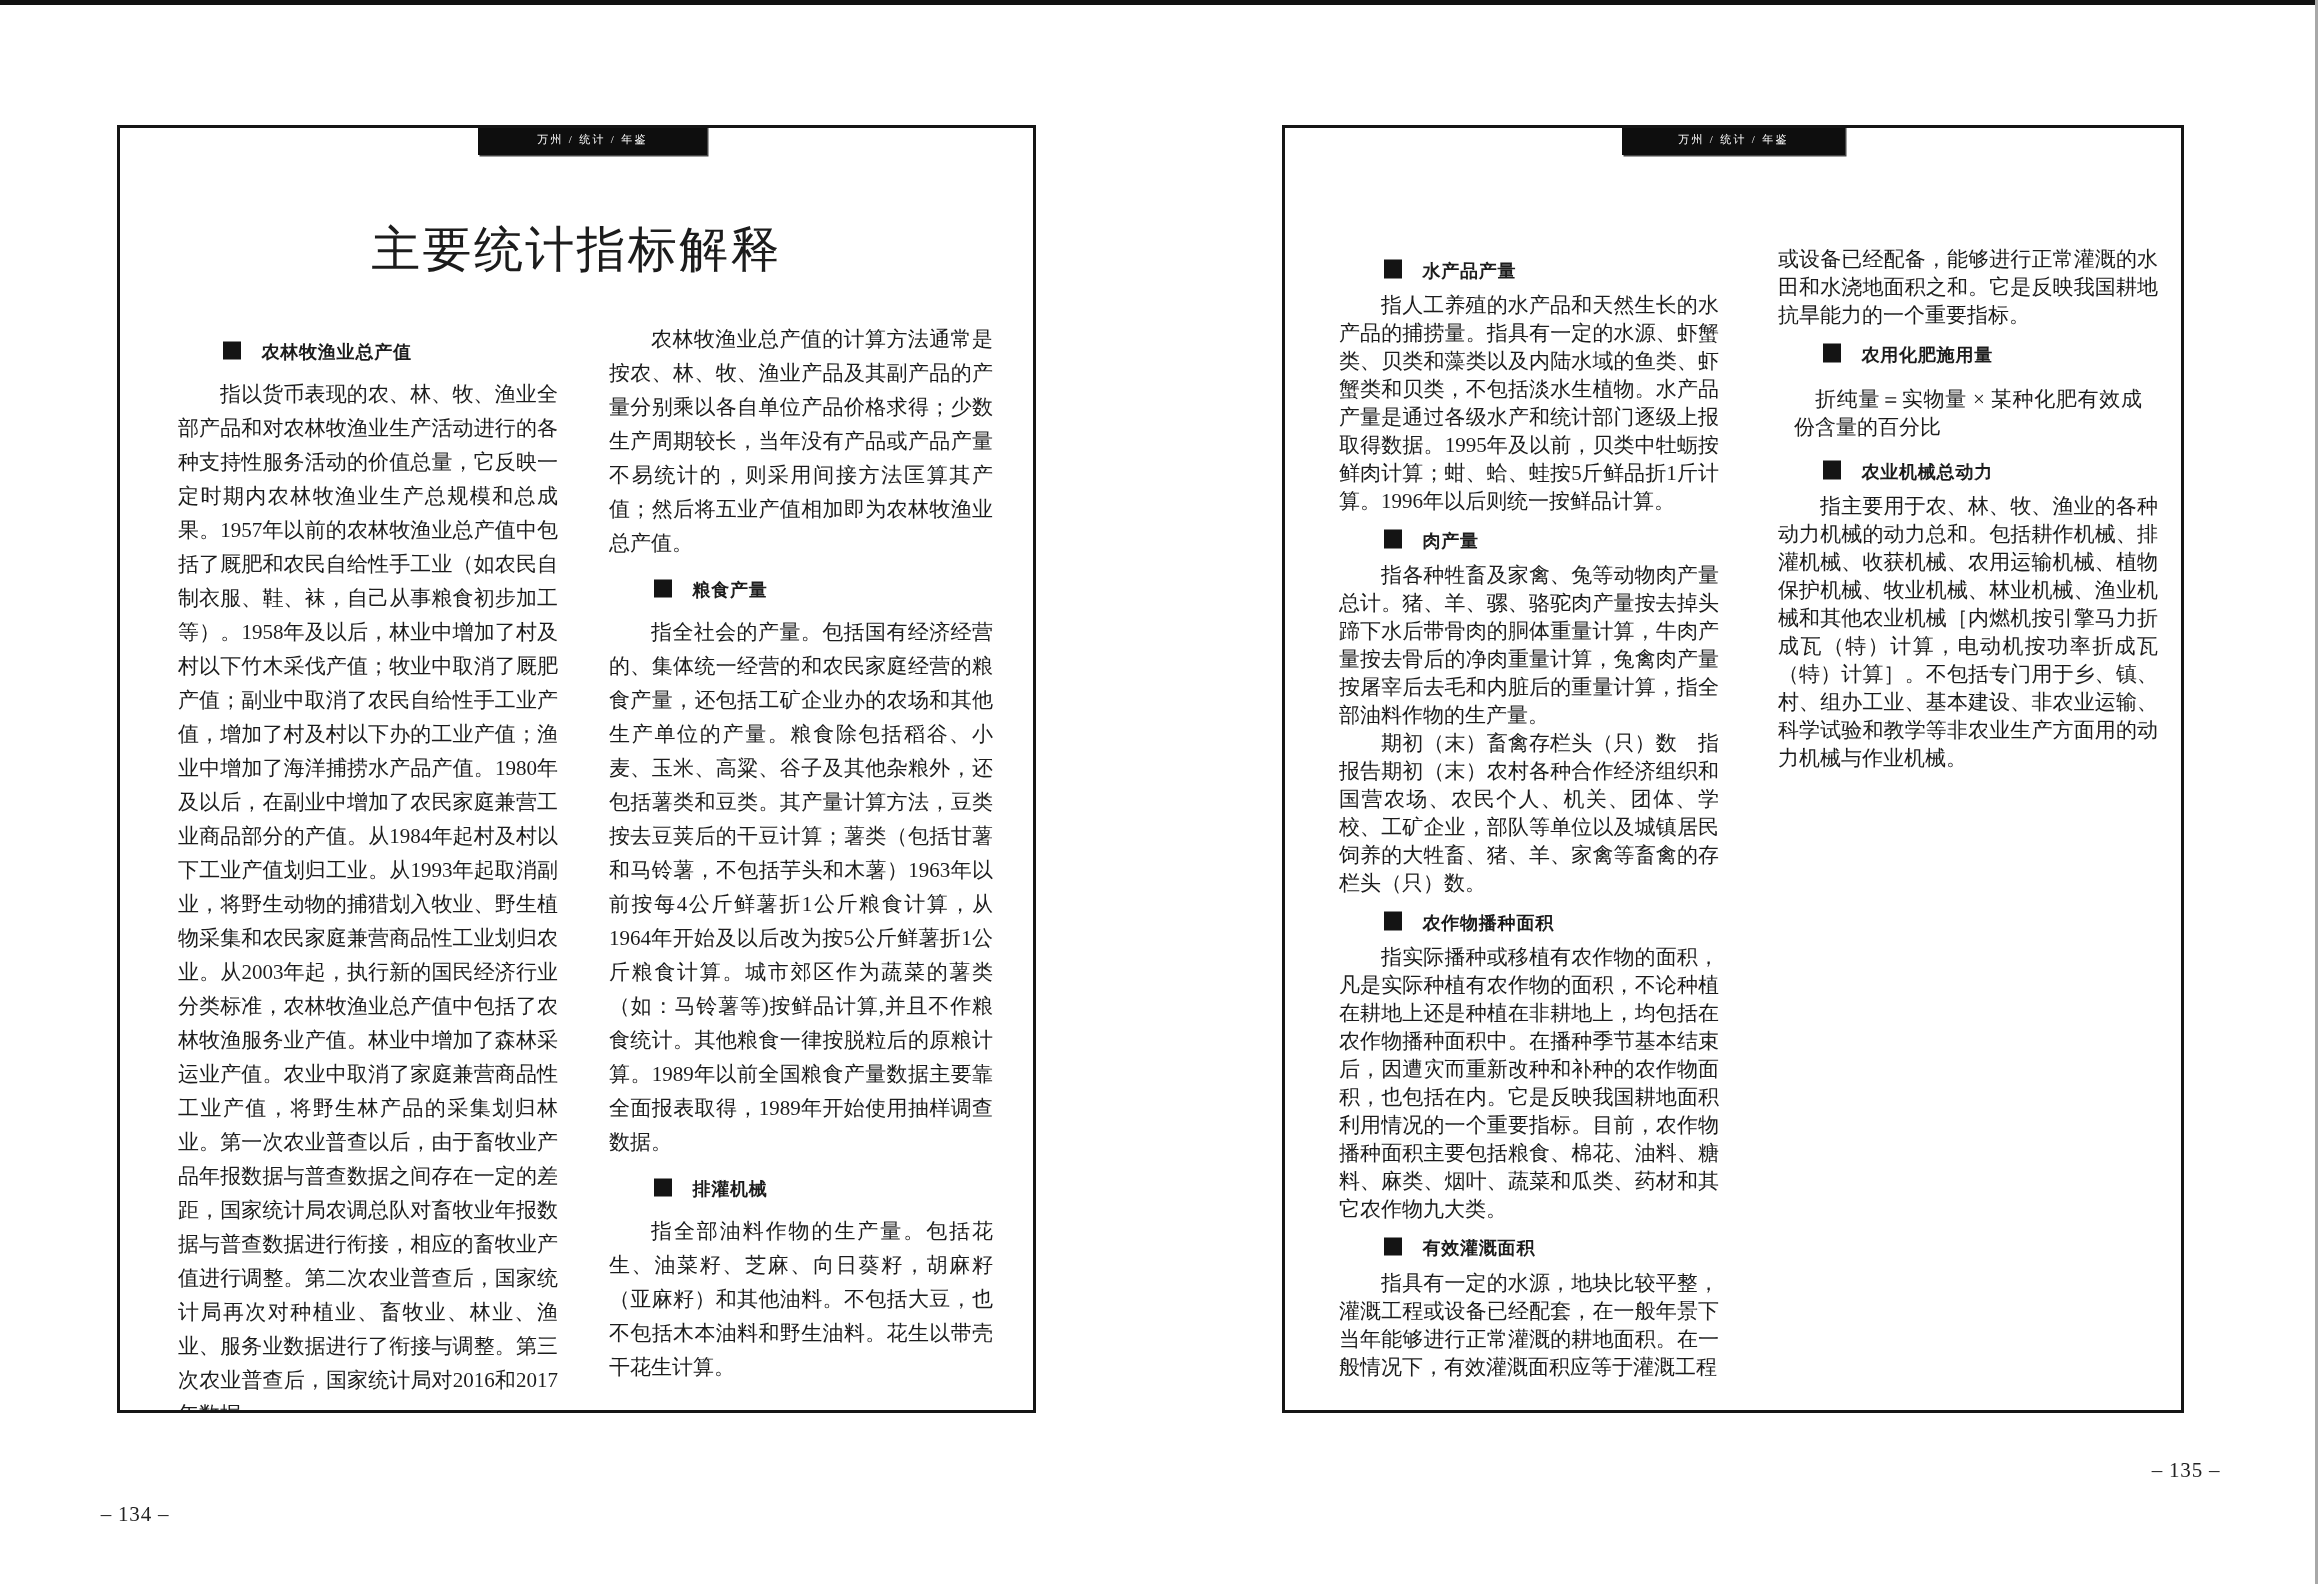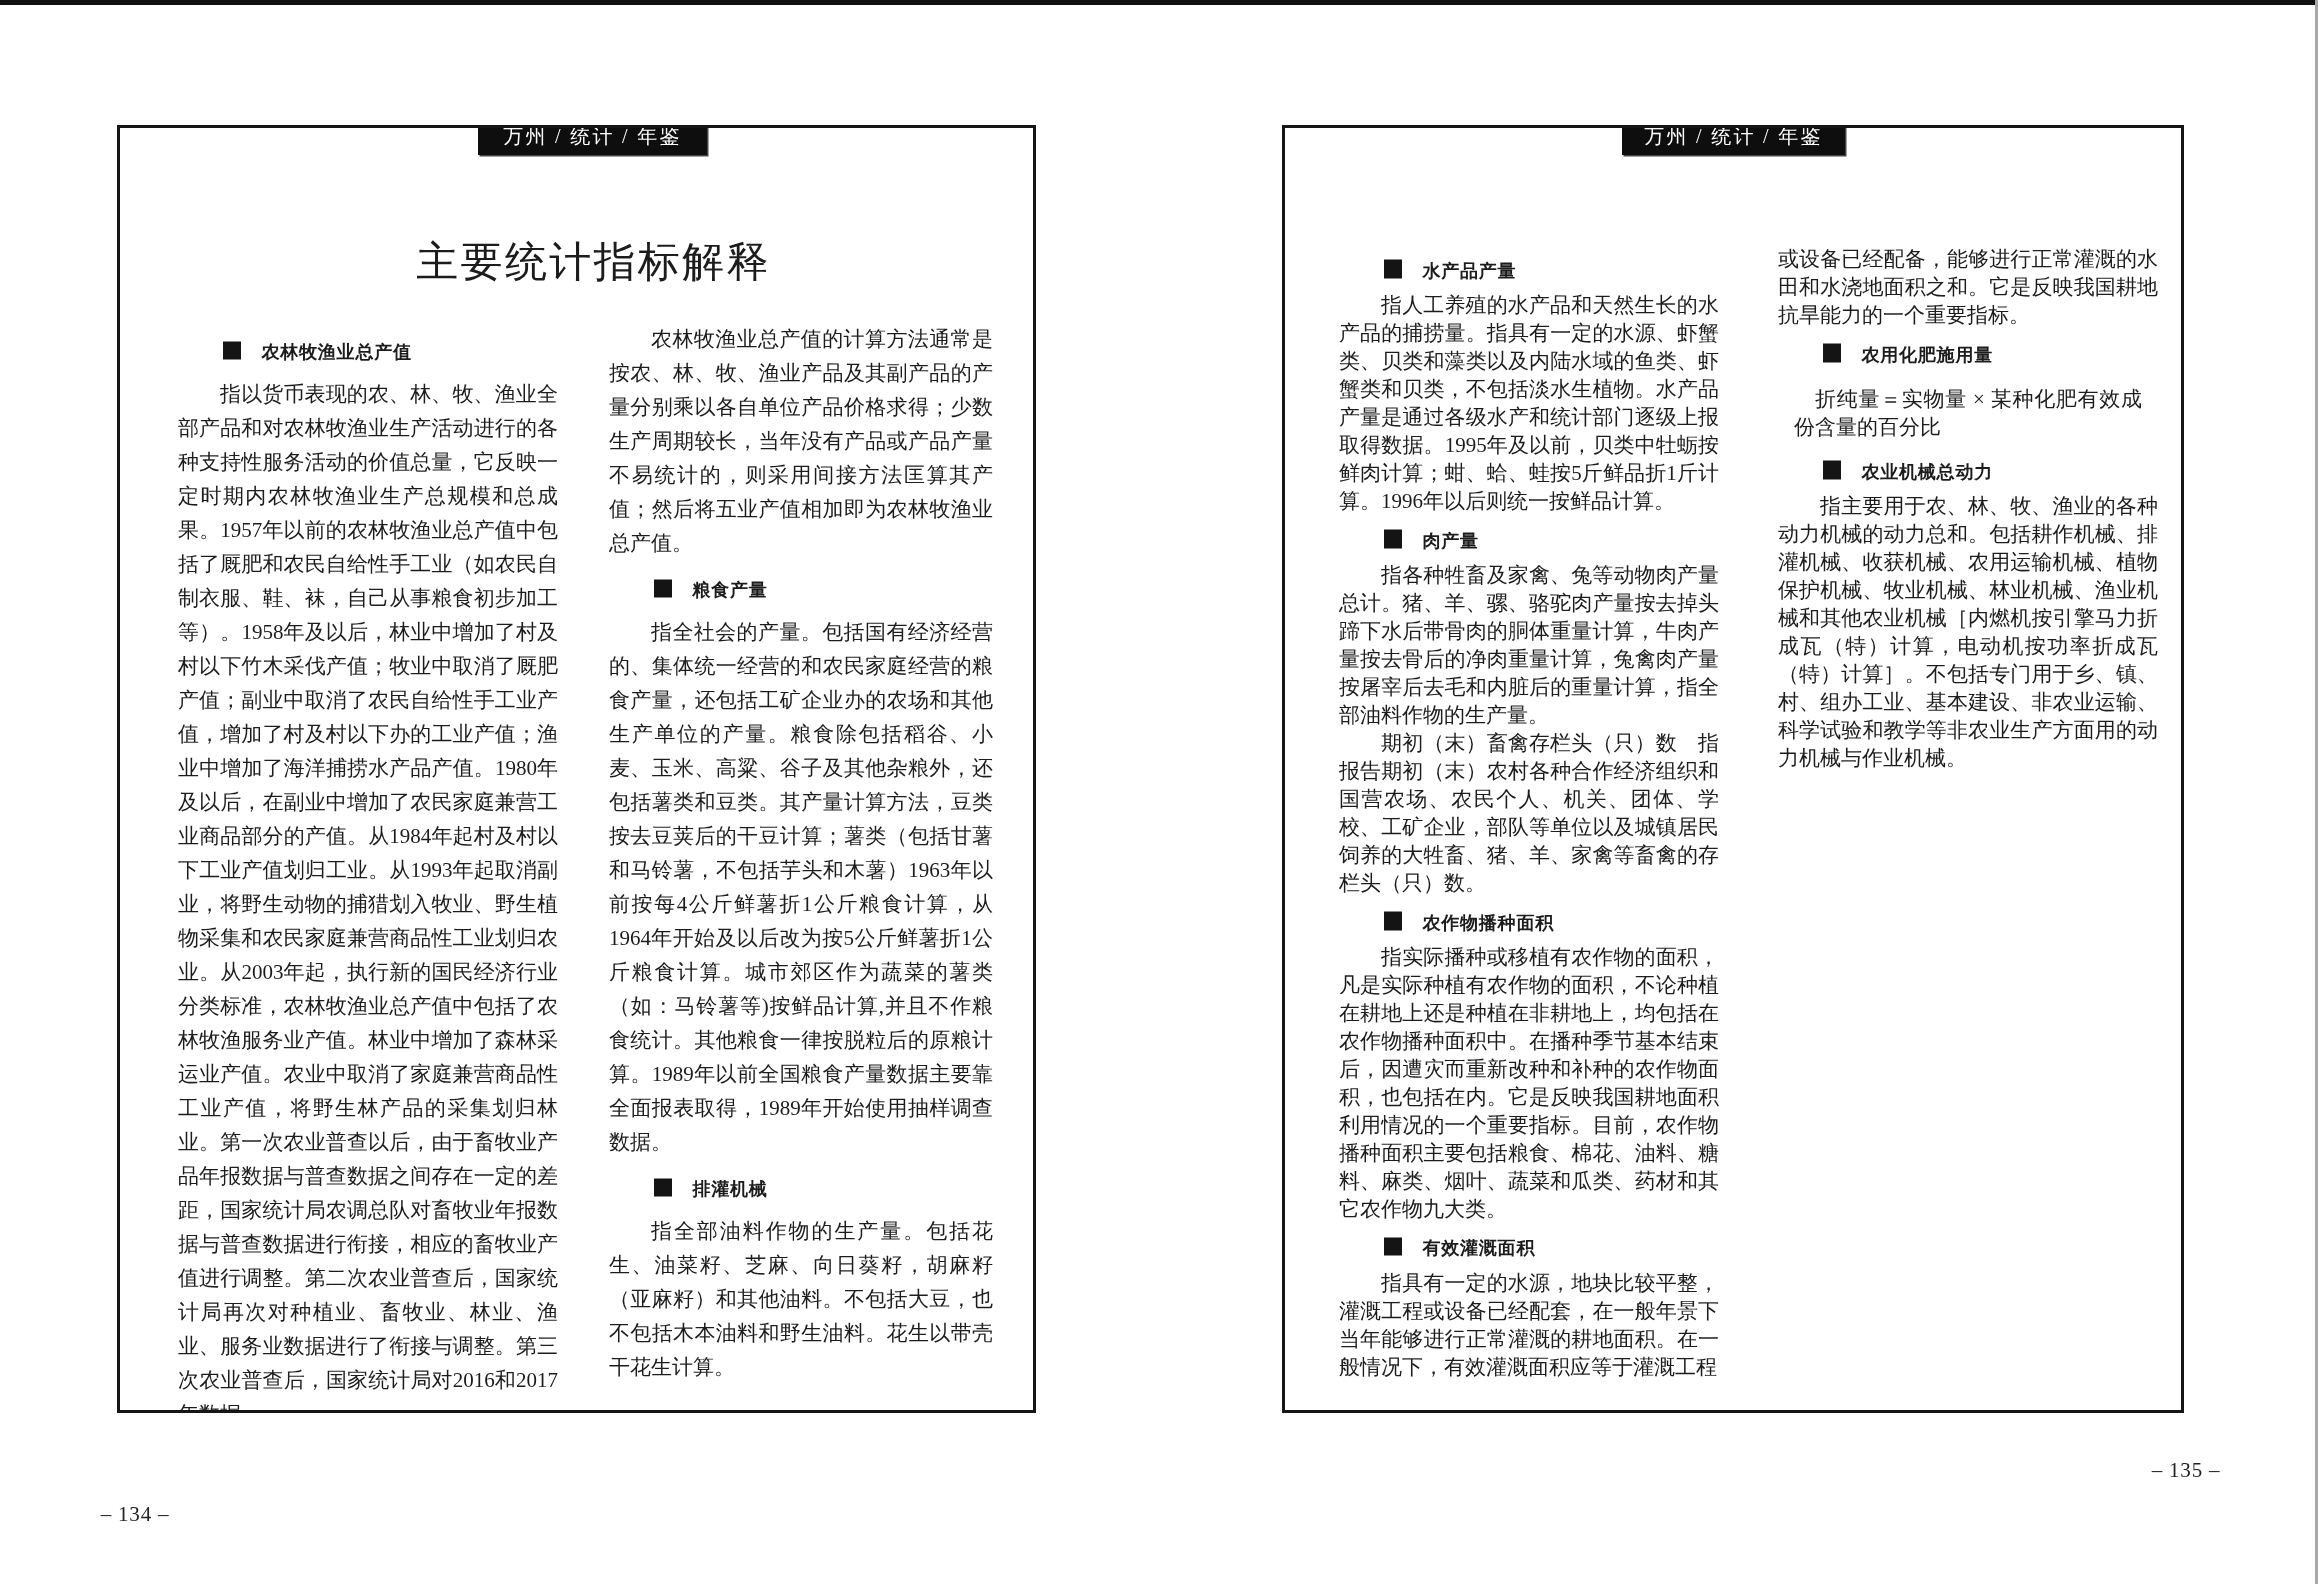--- a/index.html
+++ b/index.html
@@ -18,31 +18,31 @@
     position:absolute;top:125px;height:1288px;
     background:#fff;border:3.1px solid #161616;
     box-sizing:border-box;overflow:hidden;
   }
   .page-left{left:117px;width:919px;}
   .page-right{left:1282px;width:902px;}
 
   .badge{
     position:absolute;top:-4.6px;height:32px;
     background:#0e0e0e;color:#ffffff;
-    display:flex;justify-content:center;
-    font-size:20px;letter-spacing:2.3px;
+    display:flex;align-items:center;justify-content:center;
+    font-size:11px;letter-spacing:2.3px;
     box-shadow:1.5px 1.5px 0 #444;
   }
   .badge-left{left:358px;width:229px;}
   .badge-right{left:337px;width:223px;}
 
   .title{
     position:absolute;top:89px;left:0;width:100%;
-    text-align:center;font-size:42px;font-weight:400;
-    letter-spacing:2.3px;margin:17px;
+    text-align:center;font-size:49px;font-weight:400;
+    letter-spacing:2.3px;margin:0;
   }
 
   .col{position:absolute;text-align:justify;text-justify:inter-ideograph;}
   .page-left  .col{font-size:21px;line-height:34px;}
   .page-right .col{font-size:21px;line-height:28px;}
   .lp-col1{left:58px; top:194px;width:380px;}
   .lp-col2{left:489px;top:194px;width:384px;}
   .rp-col1{left:54px; top:117px;width:380px;}
   .rp-col2{left:493px;top:117px;width:380px;}
 

